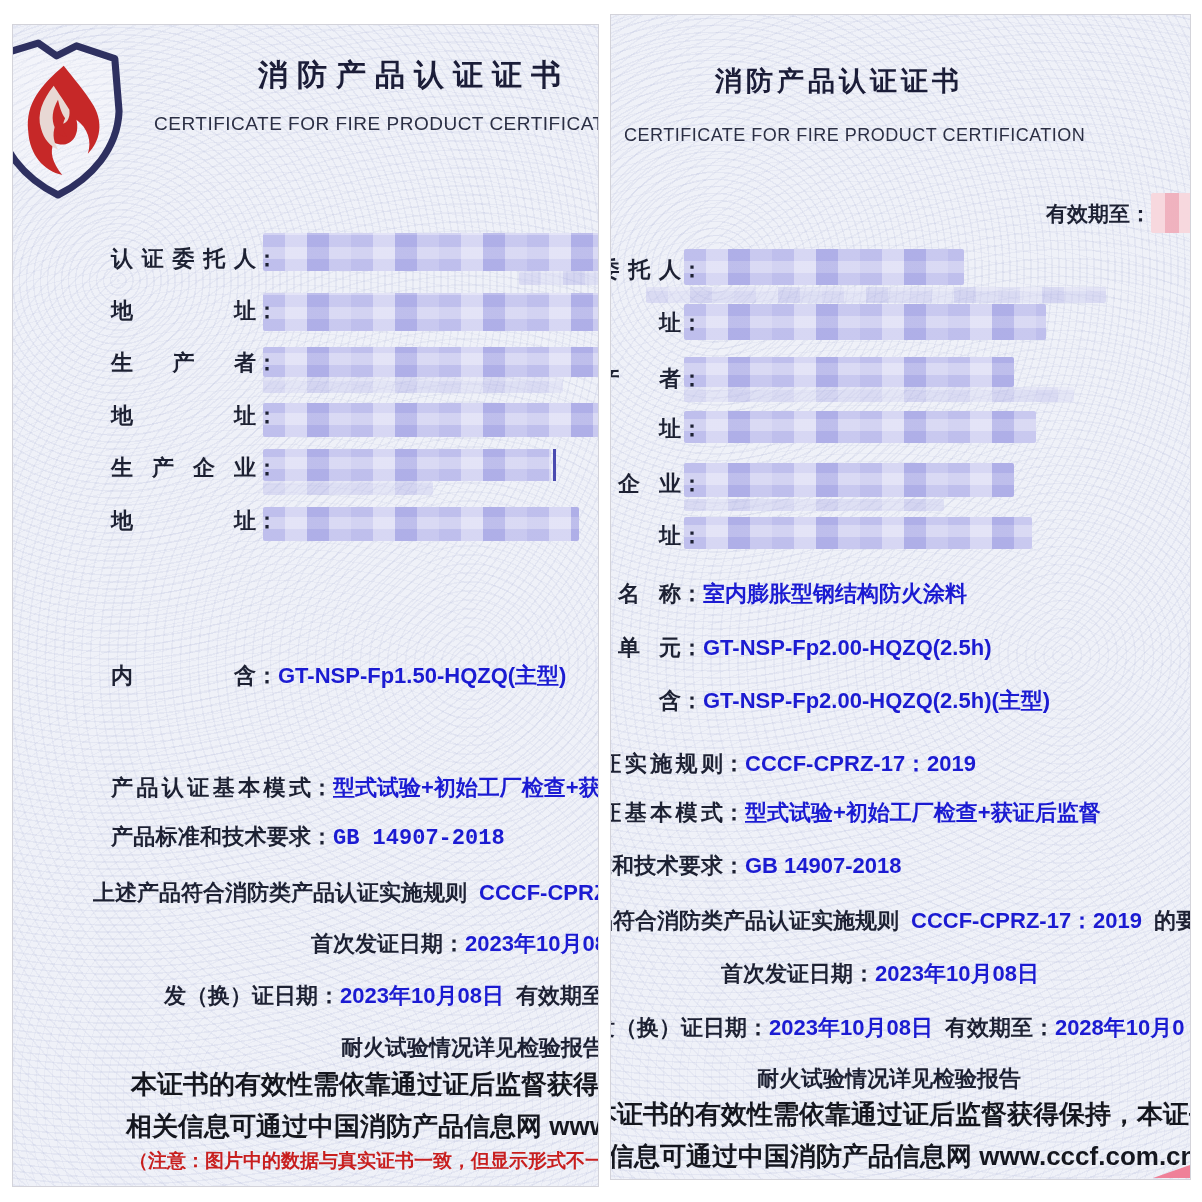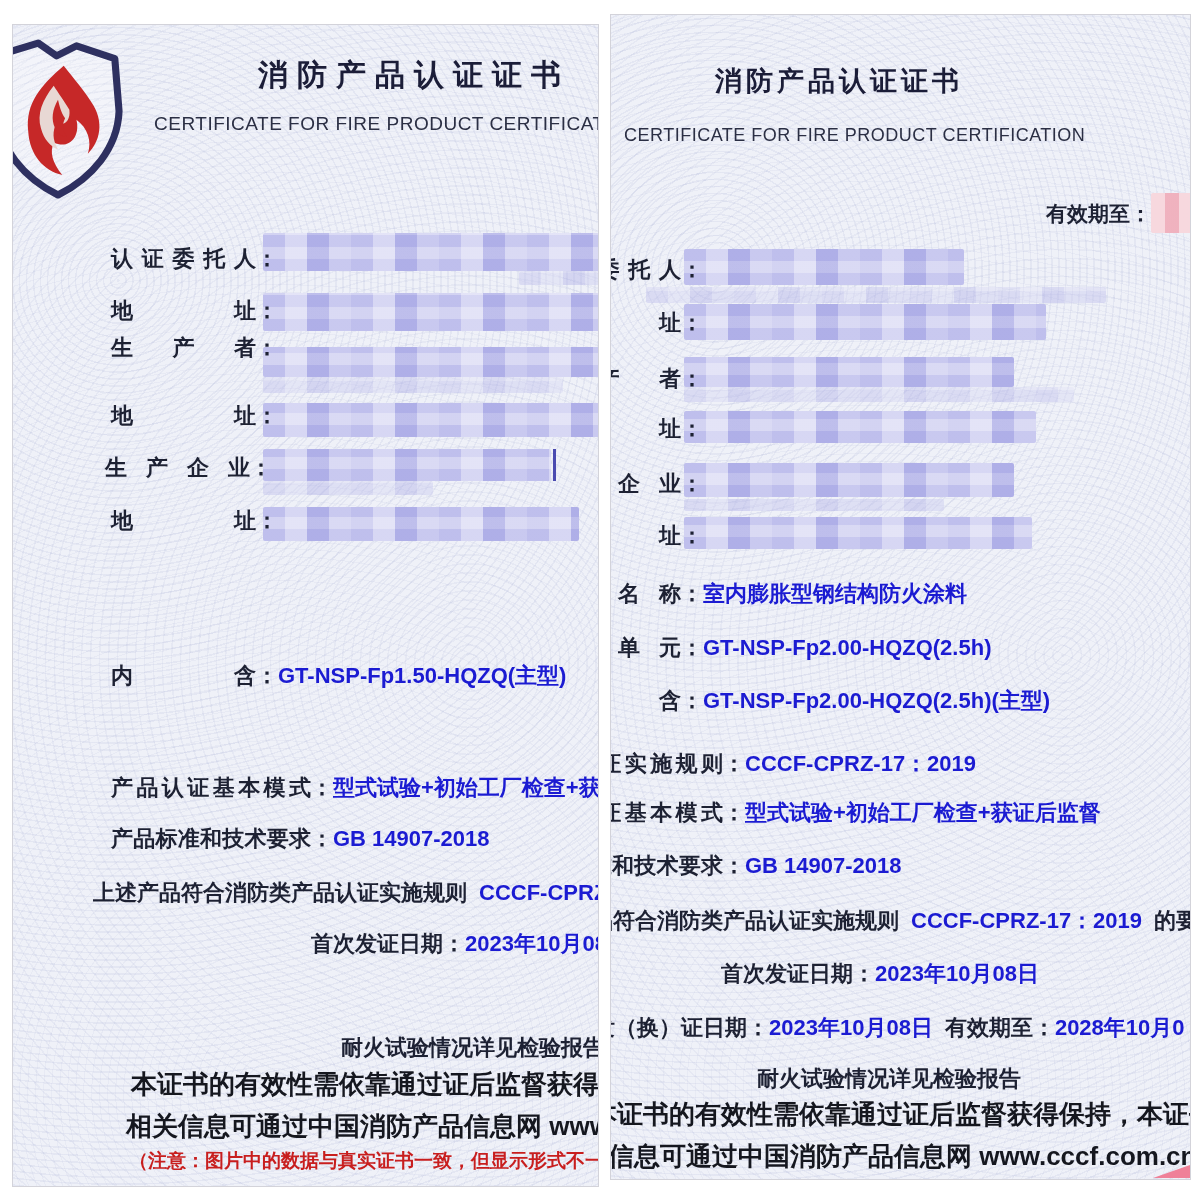--- a/index.html
+++ b/index.html
@@ -60,46 +60,49 @@
     <div class="cursor" style="left:540px;top:424px;height:32px;"></div>
     <div class="rb light" style="left:250px;top:456px;width:170px;height:14px;"></div>
     <div class="rb" style="left:250px;top:482px;width:316px;height:34px;"></div>
 
     <div class="row" style="left:98px;top:219px;">
       <span class="jl w145">认证委托人</span><span class="colon">：</span>
     </div>
     <div class="row" style="left:98px;top:271px;">
       <span class="jl w145">地址</span><span class="colon">：</span>
     </div>
-    <div class="row" style="left:98px;top:308px;">
+    <div class="row" style="left:98px;top:323px;">
       <span class="jl w145">生产者</span><span class="colon">：</span>
     </div>
     <div class="row" style="left:98px;top:376px;">
       <span class="jl w145">地址</span><span class="colon">：</span>
     </div>
-    <div class="row" style="left:92px;top:428px;">
+    <div class="row" style="left:98px;top:428px;">
       <span class="jl w145">生产企业</span><span class="colon">：</span>
     </div>
     <div class="row" style="left:98px;top:481px;">
       <span class="jl w145">地址</span><span class="colon">：</span>
     </div>
     <div class="row" style="left:98px;top:636px;">
       <span class="jl w145">内含</span><span class="colon">：</span><span class="v">GT-NSP-Fp1.50-HQZQ(主型)</span>
     </div>
     <div class="row" style="left:98px;top:748px;">
       <span class="jl w200">产品认证基本模式</span><span class="colon">：</span><span class="v">型式试验+初始工厂检查+获证后监督</span>
     </div>
-    <div class="row" style="left:98px;top:799px;">
+    <div class="row" style="left:98px;top:799px;font-family:Liberation Mono, monospace;">
       <span class="jl w200">产品标准和技术要求</span><span class="colon">：</span><span class="v">GB 14907-2018</span>
     </div>
     <div class="row" style="left:80px;top:853px;">
       <span>上述产品符合消防类产品认证实施规则</span><span class="v ml">CCCF-CPRZ-17：2019</span>
     </div>
     <div class="row" style="left:298px;top:904px;">
       <span>首次发证日期</span><span class="colon">：</span><span class="v">2023年10月08日</span>
+    </div>
+    <div class="row" style="left:151px;top:956px;">
+      <span>发（换）证日期</span><span class="colon">：</span><span class="v">2023年10月08日</span><span class="ml">有效期至</span>
     </div>
     <div class="row" style="left:328px;top:1008px;">
       <span>耐火试验情况详见检验报告</span>
     </div>
     <div class="row big" style="left:118px;top:1042px;">
       <span>本证书的有效性需依靠通过证后监督获得保持，本证书信息</span>
     </div>
     <div class="row big" style="left:113px;top:1084px;">
       <span>相关信息可通过中国消防产品信息网 www.cccf.com.cn 查询</span>
     </div>

